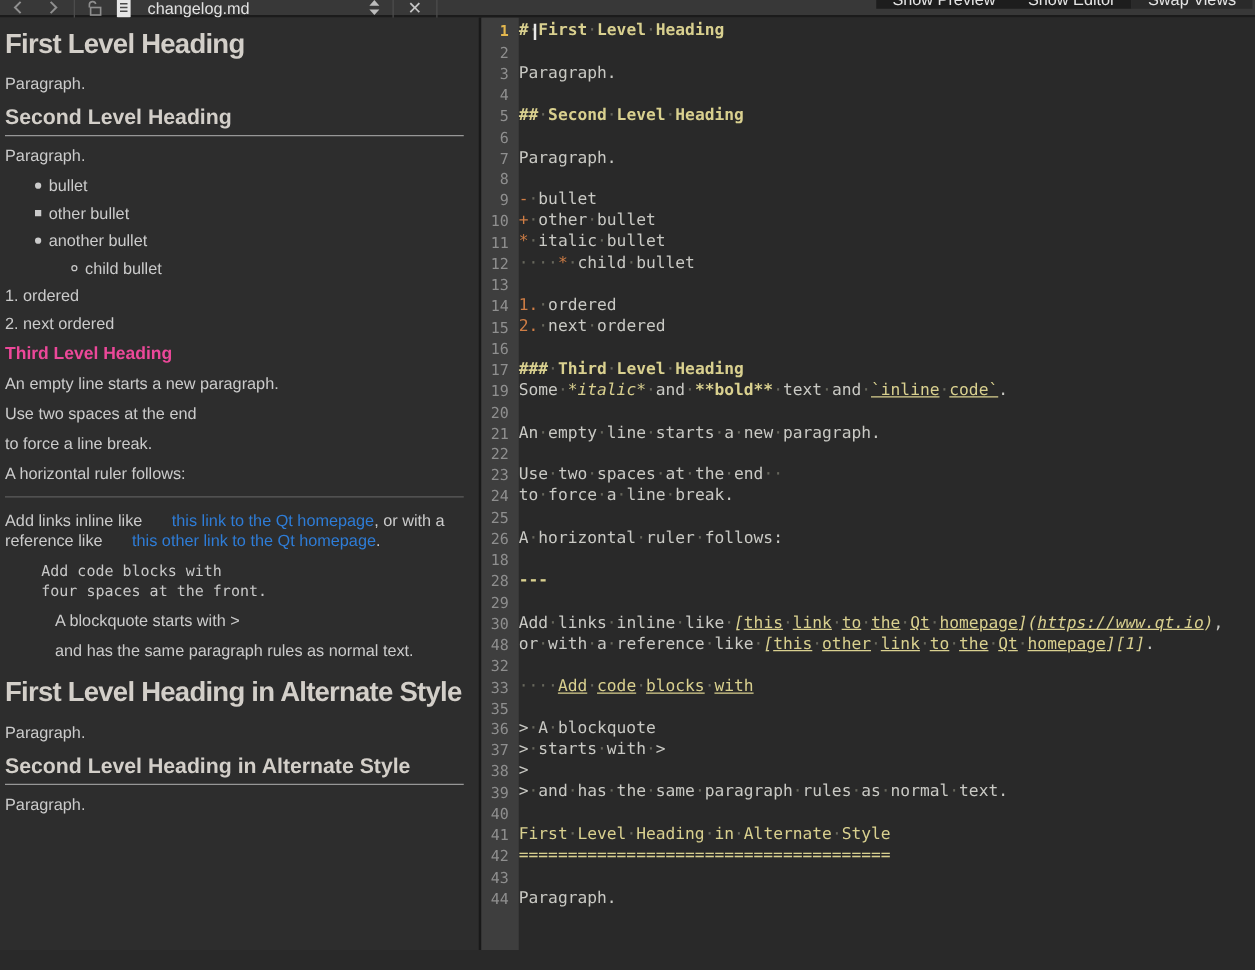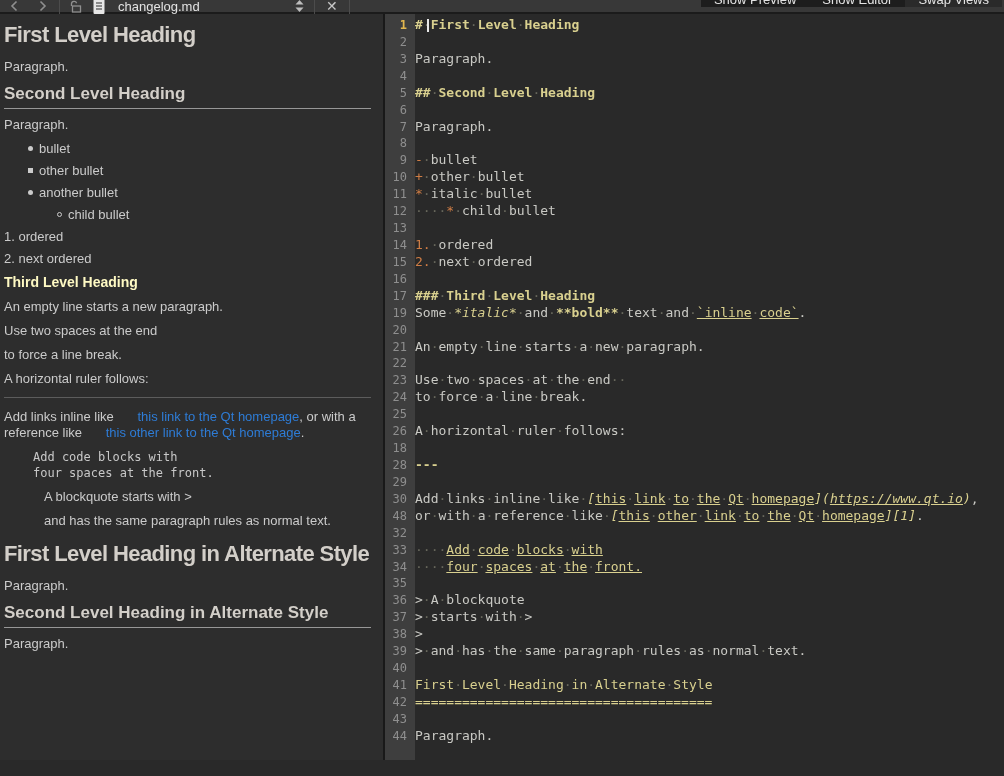--- a/index.html
+++ b/index.html
@@ -27,21 +27,21 @@
   
   .main { display:flex; height:746px; }
   
   .preview {
     width:385px; flex:0 0 385px; background:#2d2d2d; border-right:2px solid #191919;
     padding:4px 12px 0 4px; overflow:hidden; color:#cbcbcb; font-size:13px;
   }
   .preview h1 { color:#d3cfc9; font-size:22px; letter-spacing:-0.6px; line-height:33px; font-weight:bold; margin:0 0 8px; }
   .preview h2 { color:#d3cfc9; font-size:17px; line-height:22px; font-weight:bold; margin:0 0 8px;
                 border-bottom:1px solid #979797; padding-bottom:3px; }
-  .preview h3 { color:#fef9c3; font-size:14px; line-height:18px; font-weight:bold; margin:1px 0 8px; }
+  .preview h3 { color:#ec4899; font-size:14px; line-height:18px; font-weight:bold; margin:1px 0 8px; }
   .preview p  { line-height:16px; margin:0 0 8px; }
   .preview em { font-style:italic; }
   .preview b  { color:#d8d8d8; }
   .preview code { font-family:"DejaVu Sans Mono",monospace; font-size:12px; }
   .preview a { color:#2e7cd6; text-decoration:none; cursor:pointer;margin-left:20px; }
   .ul { margin:2px 0 0; }
   .li { padding-left:24px; line-height:15px; margin-bottom:7px; display:flex; align-items:center; }
   .li.nested { padding-left:53px; }
   .mk { display:inline-block; margin-right:6px; flex:0 0 auto; }
   .mk.disc   { width:5px; height:5px; background:#cbcbcb; border-radius:50%; }
@@ -312,24 +312,20 @@
           </div>
           <div class="ed-line">
             <span class="gutter-num">32</span>
             <span class="code"></span>
           </div>
           <div class="ed-line">
             <span class="gutter-num">33</span>
             <span class="code"><span class="ws">·</span><span class="ws">·</span><span class="ws">·</span><span class="ws">·</span><span class="tk-yu">Add</span><span class="ws">·</span><span class="tk-yu">code</span><span class="ws">·</span><span class="tk-yu">blocks</span><span class="ws">·</span><span class="tk-yu">with</span></span>
           </div>
           <div class="ed-line">
-            <span class="gutter-num">34</span>
-            <span class="code"><span class="ws">·</span><span class="ws">·</span><span class="ws">·</span><span class="ws">·</span><span class="tk-yu">four</span><span class="ws">·</span><span class="tk-yu">spaces</span><span class="ws">·</span><span class="tk-yu">at</span><span class="ws">·</span><span class="tk-yu">the</span><span class="ws">·</span><span class="tk-yu">front.</span></span>
-          </div>
-          <div class="ed-line">
             <span class="gutter-num">35</span>
             <span class="code"></span>
           </div>
           <div class="ed-line">
             <span class="gutter-num">36</span>
             <span class="code"><span class="tk-d">&gt;</span><span class="ws">·</span><span class="tk-d">A</span><span class="ws">·</span><span class="tk-d">blockquote</span></span>
           </div>
           <div class="ed-line">
             <span class="gutter-num">37</span>
             <span class="code"><span class="tk-d">&gt;</span><span class="ws">·</span><span class="tk-d">starts</span><span class="ws">·</span><span class="tk-d">with</span><span class="ws">·</span><span class="tk-d">&gt;</span></span>

